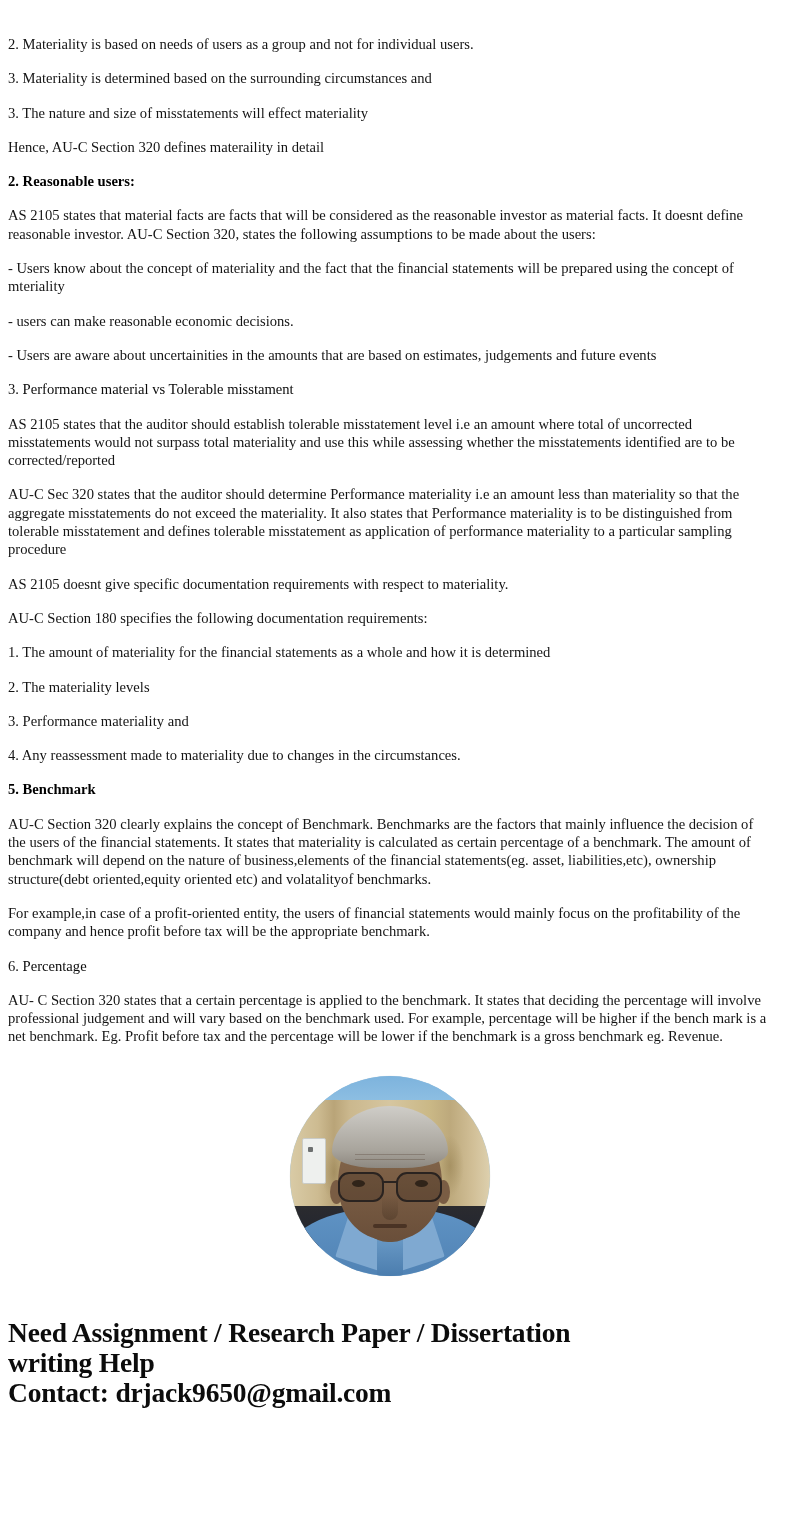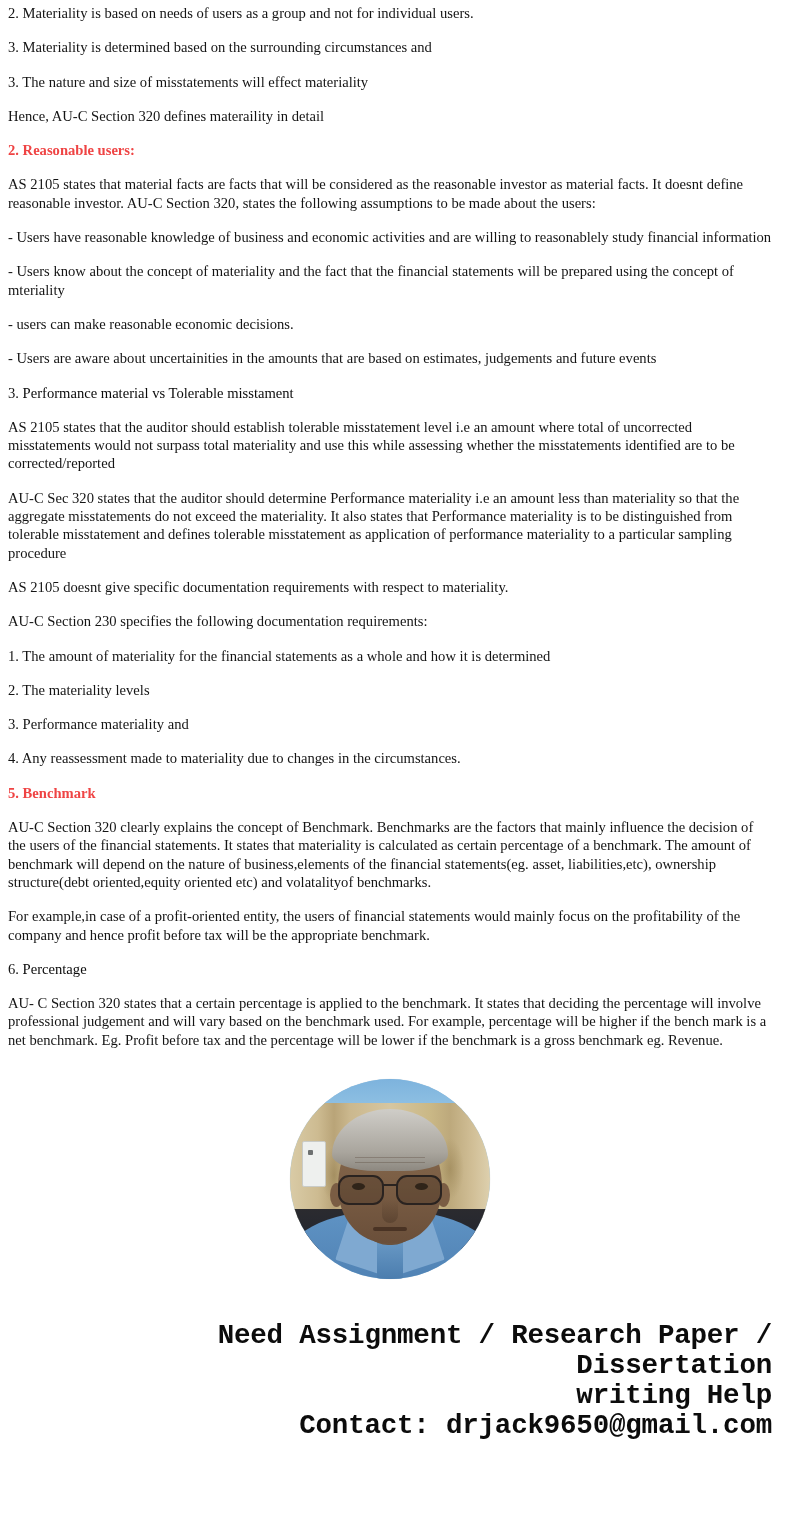--- a/index.html
+++ b/index.html
@@ -14,38 +14,39 @@
     font-family: "Liberation Serif", "DejaVu Serif", serif;
     color: #111111;
     -webkit-font-smoothing: antialiased;
   }
 
   .page {
     width: 780px;
     box-sizing: border-box;
     padding: 4px 8px 0 8px;
     position: relative;
+    margin-top: 31px;
   }
 
   
   p.para {
     margin: 0 0 16px 0;
     font-size: 14.6px;
     line-height: 18.3px;
     text-align: left;
     color: #141414;
   }
   p.para:last-of-type { margin-bottom: 0; }
 
   p.heading {
     margin: 0 0 16px 0;
     font-size: 14.6px;
     line-height: 18.3px;
     font-weight: bold;
-    color: #ef4444;
+    color: #000000;
   }
 
   
   p.heading-mixed {
     margin: 0 0 16px 0;
     font-size: 14.6px;
     line-height: 18.3px;
     font-weight: normal;
     color: #141414;
   }
@@ -202,22 +203,22 @@
   .p-ear {
     position: absolute; top: 104px; width: 13px; height: 24px;
     background: #7a5d44; border-radius: 50%;
   }
   .p-ear.left { left: 40px; }
   .p-ear.right { right: 40px; }
 
   
   .footer {
     margin-top: 42px;
-    text-align: right;
-    font-family: Liberation Mono, monospace;
+    text-align: left;
+    font-family: Liberation Serif, serif;
     font-weight: bold;
     color: #0c0c0c;
     line-height: 30px;
     padding-bottom: 28px;
   }
   .footer-line {
     font-size: 27.5px;
     letter-spacing: -0.2px;
   }
 </style>
@@ -226,29 +227,28 @@
 
 <div class="page">
 
   <div id="body-content">
       <p class="para">2. Materiality is based on needs of users as a group and not for individual users.</p>
       <p class="para">3. Materiality is determined based on the surrounding circumstances and</p>
       <p class="para">3. The nature and size of misstatements will effect materiality</p>
       <p class="para">Hence, AU-C Section 320 defines materaility in detail</p>
       <p class="heading">2. Reasonable users:</p>
       <p class="para">AS 2105 states that material facts are facts that will be considered as the reasonable investor as material facts. It doesnt define reasonable investor. AU-C Section 320, states the following assumptions to be made about the users:</p>
-      <p class="para">- Users have reasonable knowledge of business and economic activities and are willing to reasonablely study financial information</p>
       <p class="para">- Users know about the concept of materiality and the fact that the financial statements will be prepared using the concept of mteriality</p>
       <p class="para">- users can make reasonable economic decisions.</p>
       <p class="para">- Users are aware about uncertainities in the amounts that are based on estimates, judgements and future events</p>
       <p class="heading-mixed"><span>3. </span><span class="bold-part">Performance material vs Tolerable misstament</span></p>
       <p class="para">AS 2105 states that the auditor should establish tolerable misstatement level i.e an amount where total of uncorrected misstatements would not surpass total materiality and use this while assessing whether the misstatements identified are to be corrected/reported</p>
       <p class="para">AU-C Sec 320 states that the auditor should determine Performance materiality i.e an amount less than materiality so that the aggregate misstatements do not exceed the materiality. It also states that Performance materiality is to be distinguished from tolerable misstatement and defines tolerable misstatement as application of performance materiality to a particular sampling procedure</p>
       <p class="para">AS 2105 doesnt give specific documentation requirements with respect to materiality.</p>
-      <p class="para">AU-C Section 230 specifies the following documentation requirements:</p>
+      <p class="para">AU-C Section 180 specifies the following documentation requirements:</p>
       <p class="para">1. The amount of materiality for the financial statements as a whole and how it is determined</p>
       <p class="para">2. The materiality levels</p>
       <p class="para">3. Performance materiality and</p>
       <p class="para">4. Any reassessment made to materiality due to changes in the circumstances.</p>
       <p class="heading">5. Benchmark</p>
       <p class="para">AU-C Section 320 clearly explains the concept of Benchmark. Benchmarks are the factors that mainly influence the decision of the users of the financial statements. It states that materiality is calculated as certain percentage of a benchmark. The amount of benchmark will depend on the nature of business,elements of the financial statements(eg. asset, liabilities,etc), ownership structure(debt oriented,equity oriented etc) and volatalityof benchmarks.</p>
       <p class="para">For example,in case of a profit-oriented entity, the users of financial statements would mainly focus on the profitability of the company and hence profit before tax will be the appropriate benchmark.</p>
       <p class="heading-mixed"><span>6. </span><span class="bold-part">Percentage</span></p>
       <p class="para">AU- C Section 320 states that a certain percentage is applied to the benchmark. It states that deciding the percentage will involve professional judgement and will vary based on the benchmark used. For example, percentage will be higher if the bench mark is a net benchmark. Eg. Profit before tax and the percentage will be lower if the benchmark is a gross benchmark eg. Revenue.</p>
     </div>

